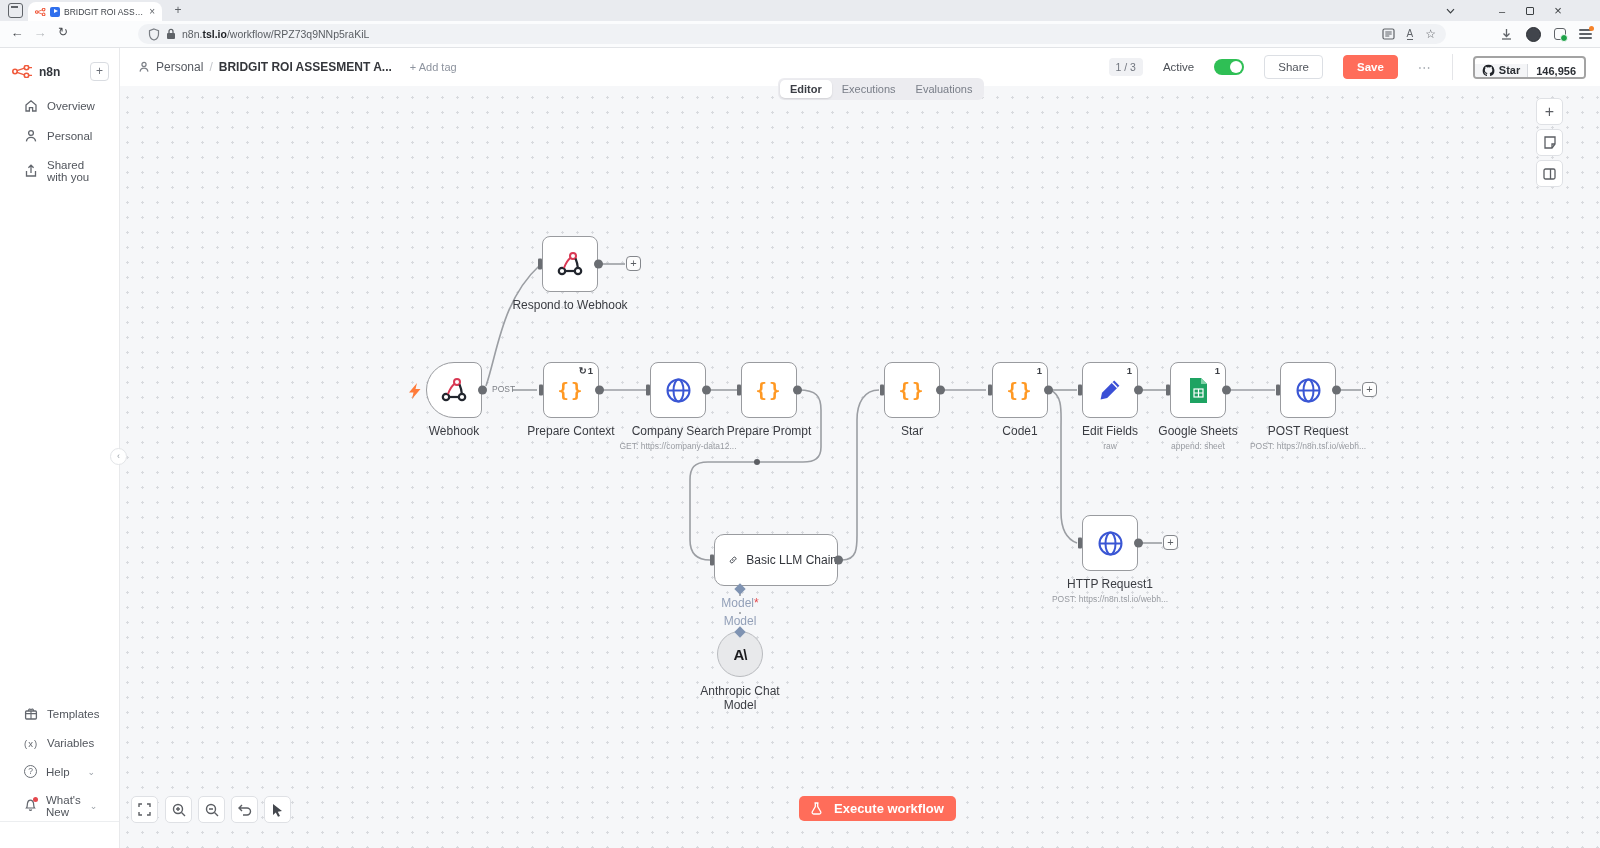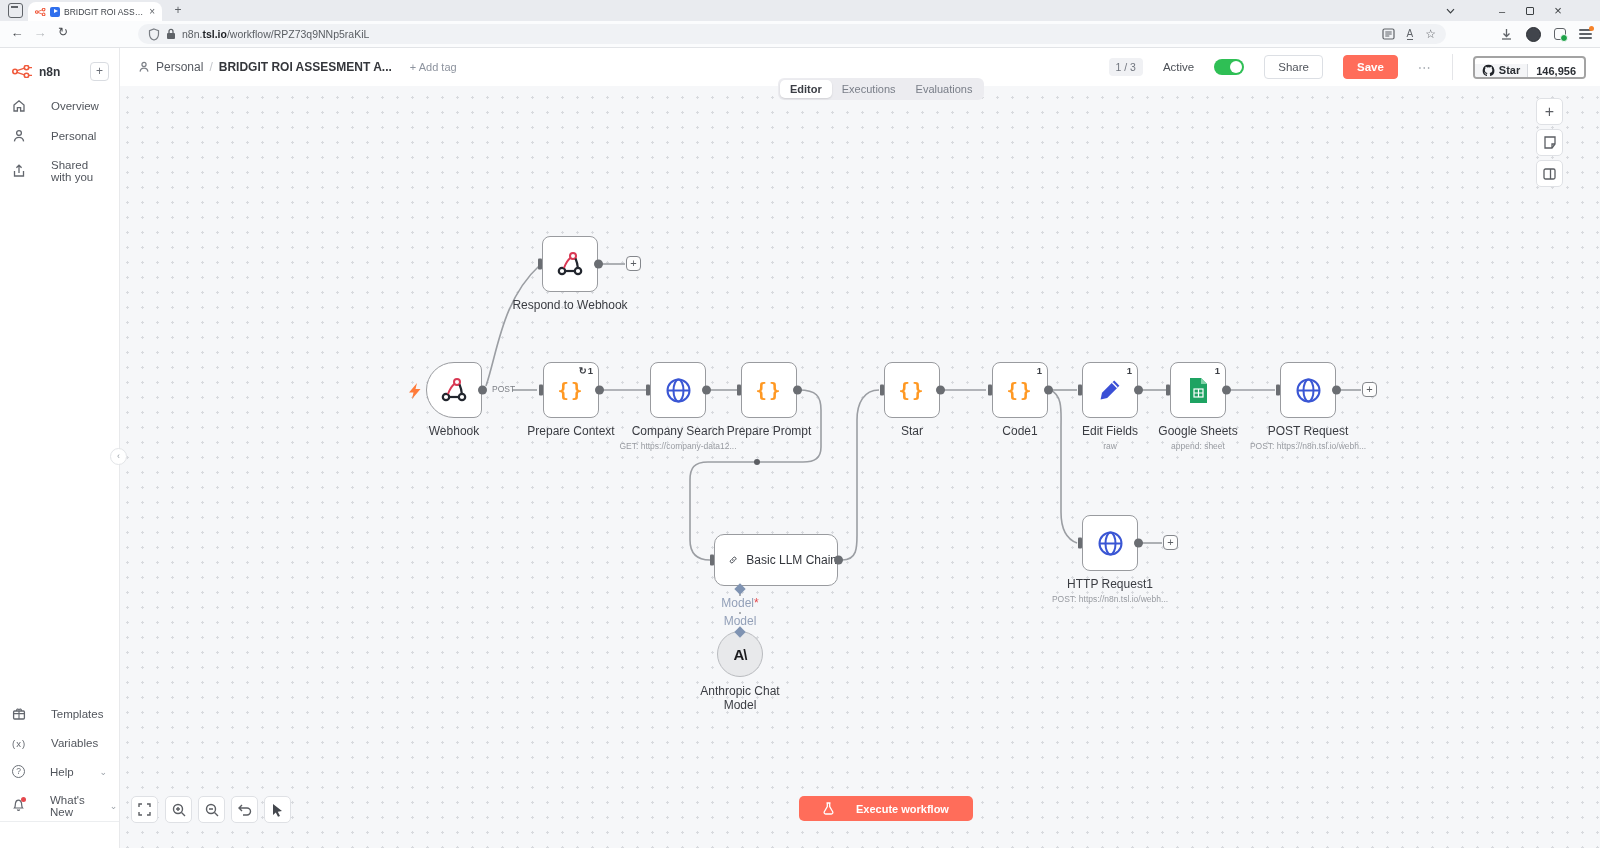--- a/index.html
+++ b/index.html
@@ -37,21 +37,21 @@
   .menu-ic{position:relative;width:13px;display:flex;flex-direction:column;gap:2.5px}
   .menu-ic span{height:1.6px;background:#5f6368;border-radius:1px}
   .menu-ic:after{content:"";position:absolute;right:-2px;top:-3px;width:5px;height:5px;border-radius:50%;background:#f6832a}
 
   
   .sidebar{position:absolute;left:0;top:48px;width:120px;bottom:0;background:#fff;border-right:1px solid #e8e9eb;z-index:6}
   .brand-row{display:flex;align-items:center;padding:14px 10px 10px 12px}
   .brand{display:flex;align-items:center;gap:5px}
   .brand b{font-size:12px;color:#33373d}
   .add-proj{margin-left:auto;width:19px;height:19px;border:1px solid #d9dce1;border-radius:4px;color:#6a6f77;font-size:12px;line-height:17px;text-align:center;background:#fff}
-  .side-item{display:flex;align-items:center;gap:25px;padding:8px 12px;font-size:11.5px;color:#51555c;position:relative}
+  .side-item{display:flex;align-items:center;gap:9px;padding:8px 24px;font-size:11.5px;color:#51555c;position:relative}
   .side-item svg{flex:0 0 auto}
   .side-bottom{position:absolute;left:0;right:0;bottom:22px}
   .chev-r{margin-left:auto;color:#9aa0a7;font-size:9px}
   .help-q{width:13px;height:13px;border:1.3px solid #6b7077;border-radius:50%;font-size:8.5px;text-align:center;line-height:11px;color:#6b7077}
   .bell-wrap{position:relative}
   .bell-wrap:after{content:"";position:absolute;right:-1px;top:-1px;width:5px;height:5px;background:#e5484d;border-radius:50%}
   .side-user{position:absolute;left:0;right:0;bottom:-8px;border-top:1px solid #eceef0;padding:6px 10px}
   .avatar{width:19px;height:19px;border-radius:50%;background:linear-gradient(135deg,#3d5bd9 55%,#e5564a 55%)}
 
   
@@ -93,21 +93,21 @@
   .llm-lbl{font-size:12px;font-weight:500;color:#33363c;white-space:nowrap}
   .anth-glyph{font-size:15px;font-weight:700;color:#1b1b1e;letter-spacing:-1px}
   .plusbtn{position:absolute;width:15px;height:15px;border:1.5px solid #84878c;border-radius:4px;background:#fdfdfd;color:#5b5e63;font-size:11px;line-height:12px;text-align:center;z-index:2}
   .bolt{position:absolute;left:-18px;top:20px;z-index:2}
   .post-lbl{position:absolute;left:492px;top:384px;font-size:8.5px;color:#7c7f85;z-index:2}
   .diamond{position:absolute;width:8px;height:8px;background:#7f93b2;transform:rotate(45deg);z-index:3}
   .mdl-lbl{position:absolute;font-size:12px;color:#93a0b8;z-index:3;background:#f6f7f9;padding:0 3px;transform:translateX(-50%)}
   .mdl-lbl .req{color:#e5484d}
   .wiredot{position:absolute;width:6px;height:6px;border-radius:50%;background:#5c5e63;z-index:2}
   .canvas-btn{position:absolute;width:27px;height:27px;background:#fff;border:1px solid #dfe1e5;border-radius:5px;display:flex;align-items:center;justify-content:center;z-index:3;color:#5b5e63}
-  .exec-btn{position:absolute;left:799px;top:796px;height:25px;background:#ff6d5a;border-radius:5px;color:#fff;font-size:11px;font-weight:600;display:flex;align-items:center;gap:22px;padding:0 24px;z-index:3}
+  .exec-btn{position:absolute;left:799px;top:796px;height:25px;background:#ff6d5a;border-radius:5px;color:#fff;font-size:13px;font-weight:600;display:flex;align-items:center;gap:12px;padding:0 12px;z-index:3}
   .edge-handle{position:absolute;left:110px;top:448px;width:17px;height:17px;border-radius:50%;background:#fff;border:1px solid #e3e5e8;z-index:7;color:#9aa0a7;font-size:9px;text-align:center;line-height:15px}
 </style>
 </head>
 <body>
 
 <div class="chrome">
   <div class="tabstrip">
     <span class="ws-btn"></span>
     <div class="tab">
       <svg class="fav-n8n" viewBox="0 0 14 10">

